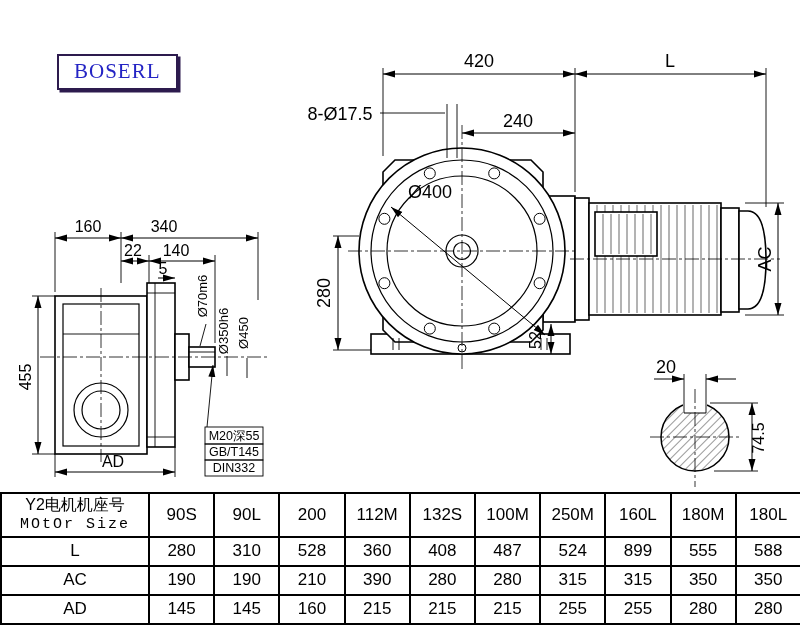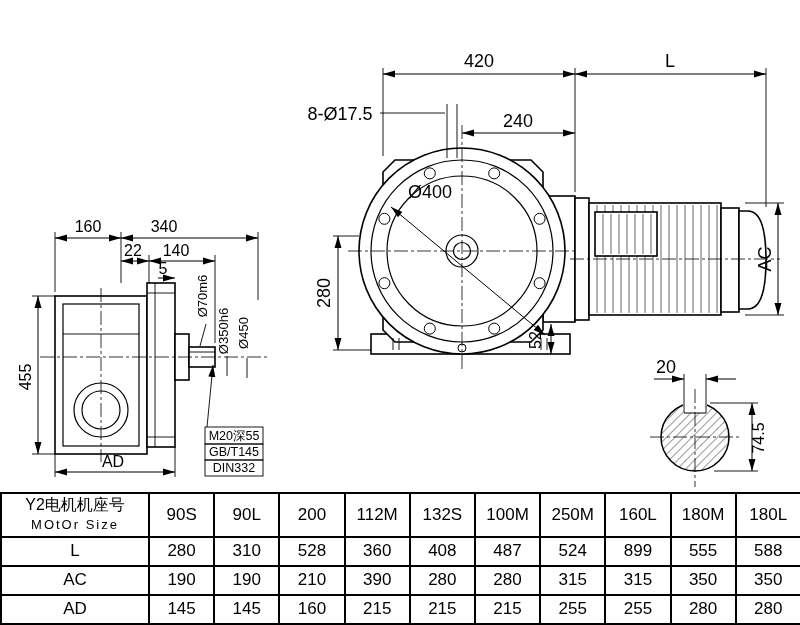--- a/index.html
+++ b/index.html
@@ -24,21 +24,21 @@
   .dim{fill:none;stroke:#000;stroke-width:1;}
   .cl{fill:none;stroke:#000;stroke-width:0.8;stroke-dasharray:14 3 3 3;}
   .fin{stroke:#000;stroke-width:0.6;}
   table.spec{position:absolute;left:0;top:492px;width:800px;height:133px;
         border-collapse:collapse;table-layout:fixed;background:#fff;}
   table.spec th,table.spec td{border:2px solid #000;text-align:center;
         vertical-align:middle;padding:0;font-weight:normal;font-size:17px;}
   tr.hdr{height:40px;margin-top:48px;}
   tr.rowd{height:28px;}
   .h1{font-size:16px;line-height:20px;}
-  .h2{font-size:13px;letter-spacing:2px;line-height:20px;}
+  .h2{font-size:15px;letter-spacing:2px;line-height:20px;font-family:Liberation Mono, monospace;}
 </style>
 </head>
 <body>
 
 <div class="stage">
 
 <svg width="800" height="492" viewBox="0 0 800 492">
   <defs>
     <marker id="aE" markerWidth="12" markerHeight="8" refX="12" refY="4" orient="auto" markerUnits="userSpaceOnUse">
       <path d="M0,0.5 L12,4 L0,7.5 Z"></path>
@@ -224,20 +224,21 @@
     <line class="dim" x1="736" y1="379" x2="706" y2="379" marker-end="url(#aE)"></line>
     <text class="t18" x="666" y="373" text-anchor="middle">20</text>
 
     <line class="thin" x1="710" y1="403" x2="758" y2="403"></line>
     <line class="thin" x1="714" y1="471" x2="758" y2="471"></line>
     <line class="dim" x1="752" y1="403" x2="752" y2="471" marker-start="url(#aS)" marker-end="url(#aE)"></line>
     <text transform="translate(764,438) rotate(-90)" text-anchor="middle">74.5</text>
   </g>
 </svg>
 
+<div class="logo">BOSERL</div>
 
 <table class="spec">
   <colgroup>
     <col style="width:148px">
     <col style="width:65.2px">
         <col style="width:65.2px">
         <col style="width:65.2px">
         <col style="width:65.2px">
         <col style="width:65.2px">
     <col style="width:65.2px">

